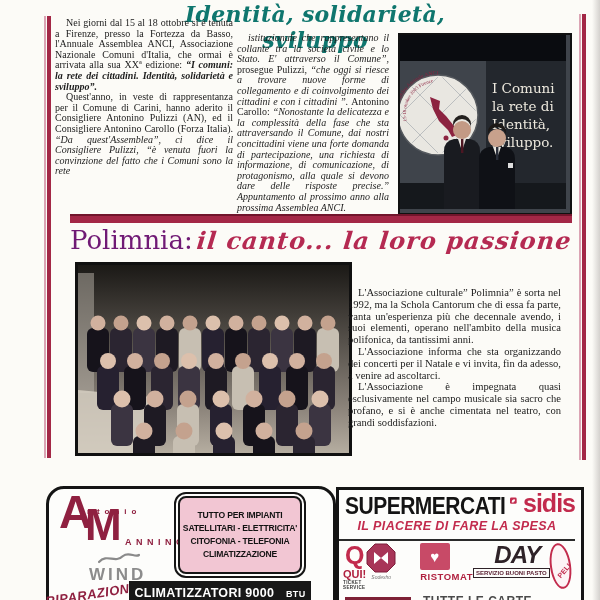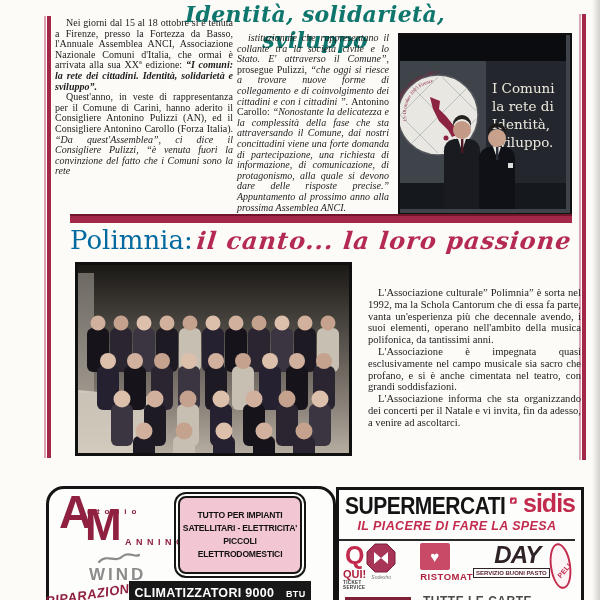--- a/index.html
+++ b/index.html
@@ -24,28 +24,28 @@
   .seg-i{font-style:italic;}
   .seg-bi{font-style:italic;font-weight:bold;}
   
   .anci-photo{position:absolute;left:398px;top:33px;width:170px;height:178px;
     border:2px solid #101010;background:#3f444b;}
   
   .red-bar{position:absolute;left:70px;top:214px;width:502px;height:9px;
     background:linear-gradient(to bottom,#71152b 0 2px,#a32746 2px);}
   
   .pol-title{position:absolute;left:70px;top:225px;width:470px;text-align:center;white-space:nowrap;}
-  .pol-roman{font-family:"DejaVu Serif",serif;font-size:26px;color:#0369a1;}
+  .pol-roman{font-family:"DejaVu Serif",serif;font-size:26px;color:#701a75;}
   .pol-script{font-family:"DejaVu Serif",serif;font-style:italic;font-weight:bold;
     font-size:24px;color:#b52a52;letter-spacing:1px;display:inline-block;transform:skewX(-6deg);}
   
   .choir-photo{position:absolute;left:75px;top:262px;width:271px;height:188px;
     border:3px solid #101010;background:#55504a;}
   
-  .pol-text{position:absolute;left:368px;top:287px;width:213px;
+  .pol-text{position:absolute;left:348px;top:287px;width:213px;
     font-size:10.6px;line-height:11.8px;text-align:justify;}
   .rpar{margin:0;text-indent:10px;}
   
   .footer-line{position:absolute;left:85px;top:462px;width:478px;display:flex;align-items:center;gap:8px;}
   .fbar{height:9px;}
   .fbar-l{width:150px;background:linear-gradient(to bottom,#bdbdbd 0 4px,#fcfbf7 4px 5px,#a32746 5px);}
   .fbar-r{flex:1;background:linear-gradient(to bottom,#a32746 0 4px,#fcfbf7 4px 5px,#bdbdbd 5px);}
   .ftext{font-family:"DejaVu Sans",sans-serif;font-weight:bold;font-size:10.5px;
     letter-spacing:1.2px;color:#1c1c1c;white-space:nowrap;}
   
@@ -264,40 +264,41 @@
           <rect x="175" y="171" width="22" height="24" rx="6" fill="#16131b"></rect>
           <circle cx="186" cy="166" r="8.5" fill="#d1b19e"></circle>
           <rect x="215" y="171" width="22" height="24" rx="6" fill="#2b2531"></rect>
           <circle cx="226" cy="166" r="8.5" fill="#c4a28e"></circle>
         </g>
     </svg>
   </div>
 
   <div class="pol-text">
       <div class="rpar">L'Associazione culturale” Polimnia” è sorta nel 1992, ma la Schola Cantorum che di essa fa parte, vanta un'esperienza più che decennale avendo, i suoi elementi, operano nell'ambito della musica polifonica, da tantissimi anni.</div>
+      <div class="rpar">L'Associazione informa che sta organizzando dei concerti per il Natale e vi invita, fin da adesso, a venire ad ascoltarci.</div>
       <div class="rpar">L'Associazione è impegnata quasi esclusivamente nel campo musicale sia sacro che profano, e si è anche cimentata nel teatro, con grandi soddisfazioni.</div>
-      <div class="rpar">L'Associazione informa che sta organizzando dei concerti per il Natale e vi invita, fin da adesso, a venire ad ascoltarci.</div>
     </div>
 
 
   <div class="ad ad-mannino">
     <span class="m-ntonio m-red">ntonio</span>
     <span class="m-bigA m-red">A</span>
     <span class="m-bigM m-red">M</span>
     <span class="m-annino m-red">ANNINO</span>
     <svg class="m-windsq" width="44" height="13" viewBox="0 0 44 13">
       <path d="M2,11 C10,2 18,13 26,5 C32,0 38,7 42,4" stroke="#8a8a8a" stroke-width="2.2" fill="none" stroke-linecap="round"></path>
     </svg>
     <span class="m-wind">WIND</span>
     <span class="m-rip">RIPARAZIONI</span>
     <div class="pinkbox">
       <div class="pinkbox-in">
           <div class="line">TUTTO PER IMPIANTI</div>
           <div class="line">SATELLITARI - ELETTRICITA'</div>
-          <div class="line">PICCOLI ELETTRODOMESTICI</div>
+          <div class="line">CITOFONIA - TELEFONIA</div>
+          <div class="line">CLIMATIZZAZIONE</div>
         </div>
     </div>
     <div class="climabar">
       <span>CLIMATIZZATORI 9000 </span><small>BTU</small>
     </div>
   </div>
 
   <div class="ad ad-sidis">
     <div class="s-row1">
       <span class="s-super">SUPERMERCATI</span>

